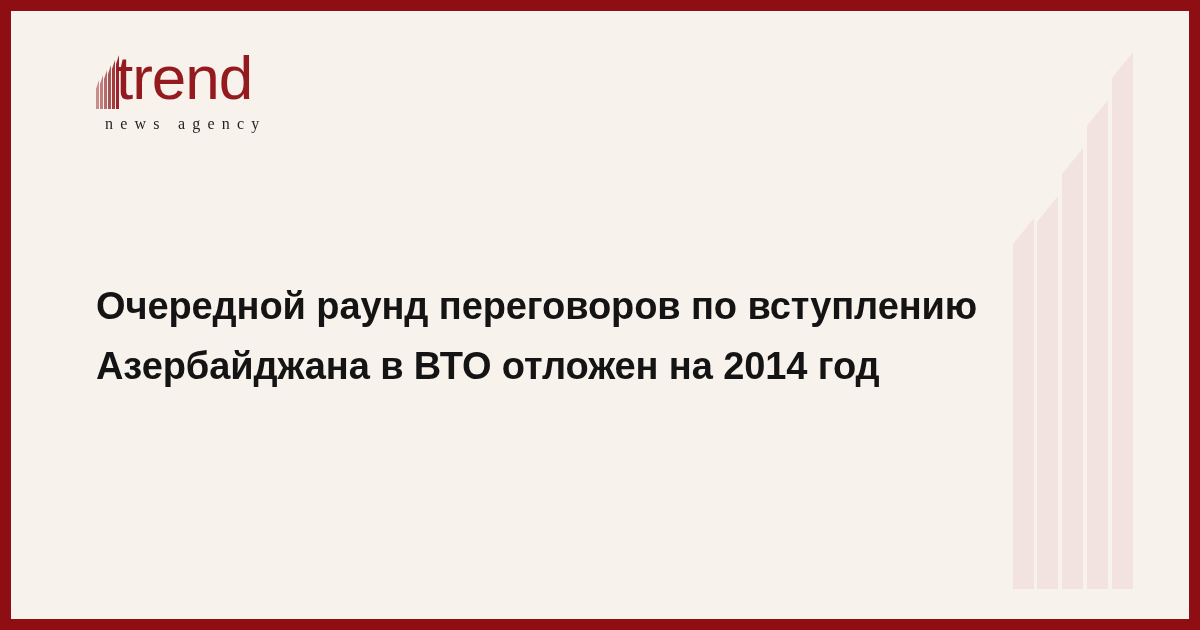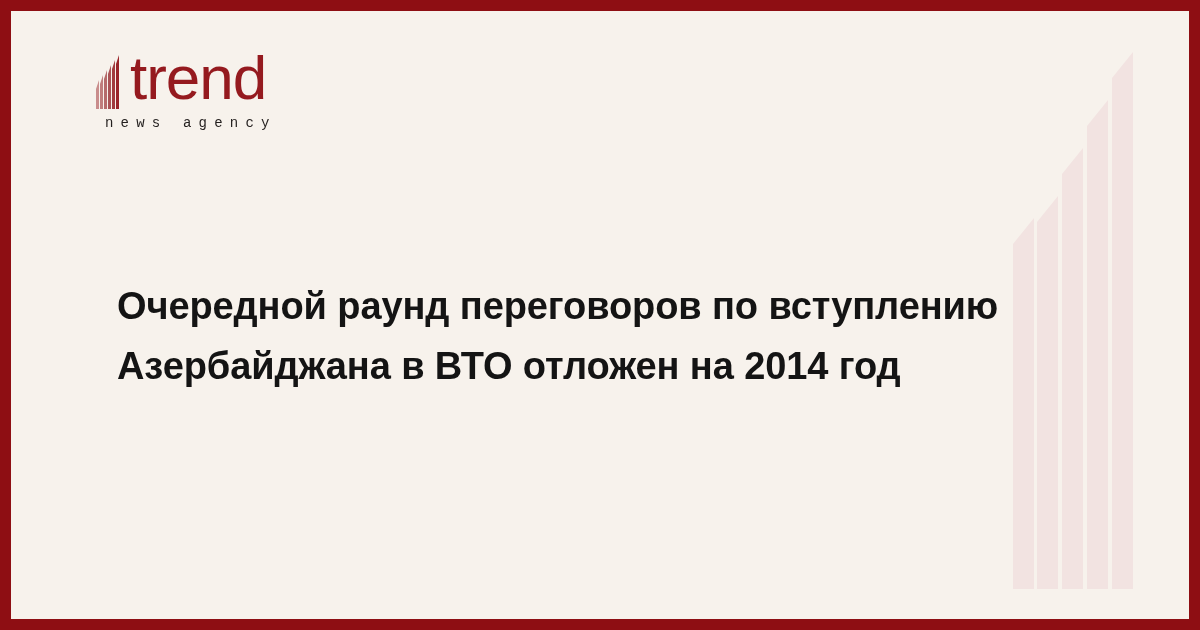--- a/index.html
+++ b/index.html
@@ -106,56 +106,56 @@
   .lb3 i { background: #B56B6B; }
   .lb4 { left: 12px; height: 35px; background: #AA5355; }
   .lb4 i { background: #AA5355; }
   .lb5 { left: 16px; height: 40px; background: #A13B3E; }
   .lb5 i { background: #A13B3E; }
   .lb6 { left: 20px; height: 45px; background: #9A2429; }
   .lb6 i { background: #9A2429; }
 
   .logo-word {
     position: absolute;
-    left: 34px;
+    left: 20px;
     top: -6px;
     font-family: "Liberation Sans", sans-serif;
     font-size: 62px;
     font-weight: 400;
     letter-spacing: -1px;
     color: #951A1F;
     line-height: 1;
   }
 
   .logo-tagline {
     position: absolute;
     left: 9px;
     top: 68px;
-    font-family: Liberation Mono, monospace;
-    font-size: 14px;
+    font-family: Liberation Serif, serif;
+    font-size: 16px;
     font-weight: 400;
     letter-spacing: 7.2px;
     color: #231F1E;
     white-space: nowrap;
   }
 
   
   .headline {
     position: absolute;
     left: 85px;
     top: 265px;
     width: 900px;
     font-family: "Liberation Sans", sans-serif;
     font-size: 38px;
     font-weight: bold;
     line-height: 60px;
     color: #141414;
     letter-spacing: -0.1px;
   }
-  .headline .hl-line { display: block; white-space: nowrap; margin-left: 21px; }
+  .headline .hl-line { display: block; white-space: nowrap; }
 </style>
 </head>
 <body>
 
 <div class="card">
   <div class="card-inner">
 
     <div class="watermark">
       <div class="wm-bar wm-b1">
           <span class="wm-slant"></span>

